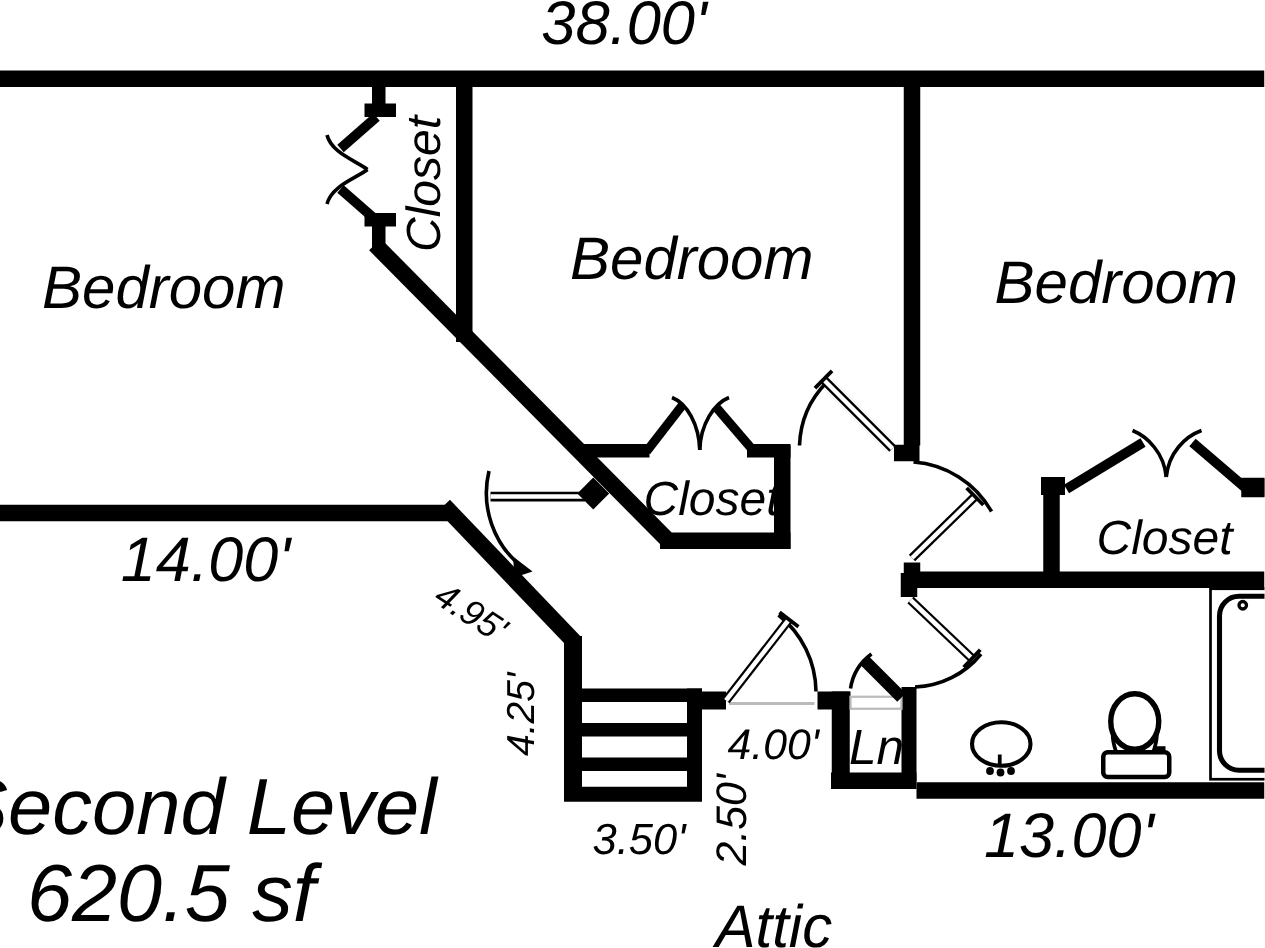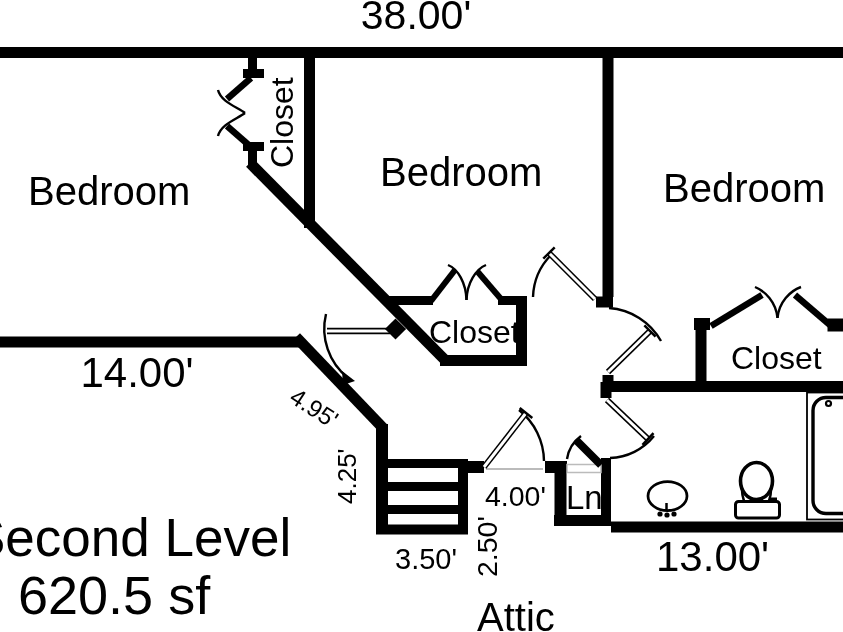--- a/index.html
+++ b/index.html
@@ -1,16 +1,16 @@
 <!DOCTYPE html>
 <html><head>
 <meta charset="utf-8">
 <style>
 html,body{margin:0;padding:0;background:#fff;}
-#plan{width:843px;height:632px;position:relative;overflow:hidden;}
+#plan{width:843px;height:632px;position:relative;overflow:hidden;font-style:italic;}
 text{font-family:"Liberation Sans",sans-serif;fill:#000;-webkit-font-smoothing:antialiased;}
 body{-webkit-font-smoothing:antialiased;}
 </style>
 </head>
 <body>
 
 <div id="plan">
 <svg width="843" height="632" viewBox="0 0 843 632">
 <rect width="843" height="632" fill="#ffffff"></rect>
 

